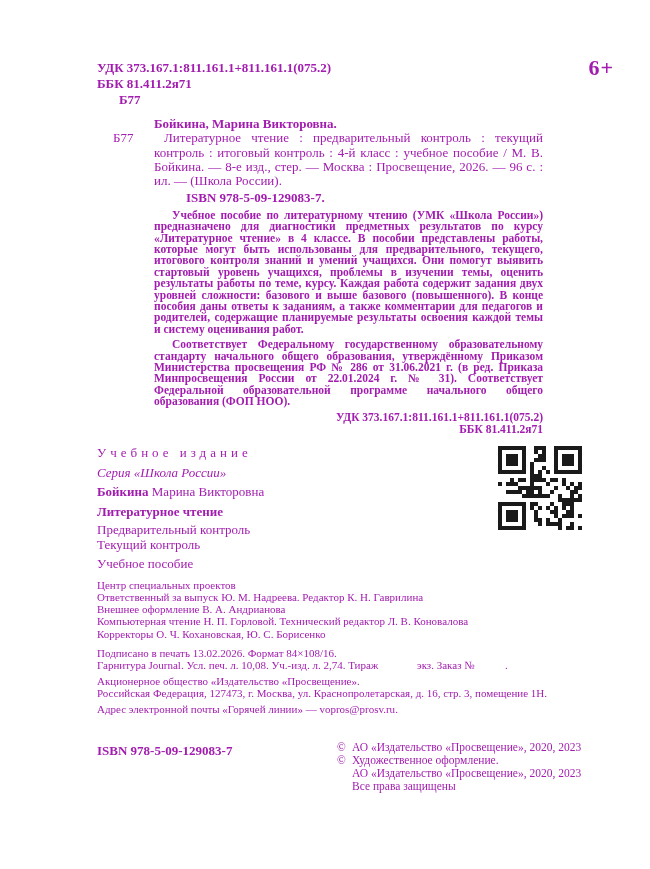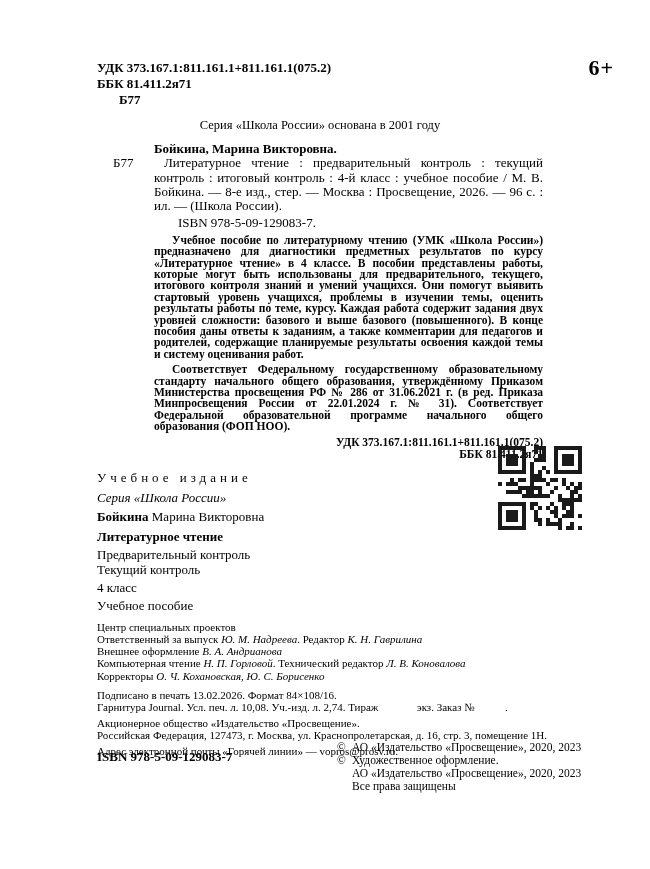--- a/index.html
+++ b/index.html
@@ -1,43 +1,43 @@
 <!DOCTYPE html>
 <html><head>
 <meta charset="utf-8">
 <style>
   html,body{margin:0;padding:0;background:#ffffff;}
   .page{
     position:relative;
     width:650px;height:869px;
     background:#ffffff;
     font-family:"Liberation Serif","DejaVu Serif",serif;
-    color:#000000;
+    color:#a21caf;
     overflow:hidden;
     box-sizing:border-box;
     padding:60px 0 0 97px;
   }
   .b{font-weight:bold;}
-  .i{font-style:italic;}
+  .i{}
 
   
   .header{position:relative;font-size:13px;line-height:16px;font-weight:bold;}
   .header .sign{margin-left:22px;}
   .age{position:absolute;top:0;right:36px;font-size:22px;font-weight:bold;letter-spacing:1px;}
 
   
   .series-note{width:446px;text-align:center;font-size:12.5px;margin-top:10px;}
 
   
   .col{margin-left:57px;width:389px;}
   .card{margin-top:9px;font-size:13px;line-height:14.3px;}
   .card-author{font-weight:bold;}
   .card-desc{position:relative;text-align:justify;text-indent:10px;}
   .card-code{position:absolute;left:-41px;top:0;text-indent:0;}
-  .card-isbn{margin-left:24px;margin-top:3px;}
+  .card-isbn{margin-left:32px;margin-top:3px;font-weight:bold;}
 
   .annotation{font-size:11.5px;line-height:11.4px;font-weight:bold;text-align:justify;}
   .annotation p{margin:4px 0 0 0;text-indent:18px;}
   .codes-right{margin-top:3px;text-align:right;font-weight:bold;font-size:11.5px;line-height:12.5px;}
 
   
   .edition{margin-top:9px;font-size:13px;line-height:15px;}
   .ed-kind{letter-spacing:4px;margin-bottom:5px;}
   .ed-series{font-style:italic;margin-bottom:4px;}
   .ed-author{margin-bottom:5px;}
@@ -49,41 +49,40 @@
   
   .credits{margin-top:8px;font-size:11px;line-height:12.2px;}
 
   
   .imprint{margin-top:7px;font-size:11px;line-height:12.6px;}
   .imprint .grp{margin-bottom:3px;}
   .email{font-weight:normal;}
 
   
   .footer{position:absolute;left:97px;top:741px;right:0;}
-  .footer-isbn{position:absolute;left:0;top:8px;font-size:13px;font-weight:bold;}
+  .footer-isbn{position:absolute;left:0;top:2px;font-size:13px;font-weight:bold;}
   .copyright{position:absolute;left:240px;top:0;font-size:11.5px;line-height:13px;}
   .cr-line{display:flex;}
   .cr-mark{width:15px;flex:0 0 15px;}
 
   
   .qr{position:absolute;left:498px;top:446px;width:84px;height:84px;}
 </style>
 </head>
 <body>
 
 <div class="page">
 
   <div class="header">
     <div>УДК 373.167.1:811.161.1+811.161.1(075.2)</div>
     <div>ББК 81.411.2я71</div>
     <div class="sign">Б77</div>
     <div class="age">6+</div>
   </div>
 
-  <div class="series-note">Серия «Школа России» основана в 2001 году</div>
 
   <div class="col">
     <div class="card">
       <div class="card-author">Бойкина, Марина Викторовна.</div>
       <div class="card-desc">
         <span class="card-code">Б77</span>
         <span>Литературное чтение : предварительный контроль : текущий контроль : итоговый контроль : 4-й класс : учебное пособие / М. В. Бойкина. — 8-е изд., стер. — Москва : Просвещение, 2026. — 96 с. : ил. — (Школа России).</span>
       </div>
       <div class="card-isbn">ISBN 978-5-09-129083-7.</div>
     </div>
@@ -99,21 +98,20 @@
     </div>
   </div>
 
   <div class="edition">
     <div class="ed-kind">Учебное издание</div>
     <div class="ed-series">Серия «Школа России»</div>
     <div class="ed-author"><span class="b">Бойкина</span><span> Марина Викторовна</span></div>
     <div class="ed-title">Литературное чтение</div>
     <div class="ed-sub">Предварительный контроль</div>
     <div class="ed-sub">Текущий контроль</div>
-    <div class="ed-grade">4 класс</div>
     <div class="ed-kind2">Учебное пособие</div>
   </div>
 
   <svg class="qr" id="qr-svg" viewBox="0 0 21 21" shape-rendering="crispEdges">
       <rect x="0" y="0" width="1" height="1" fill="#1a1a1a"></rect>
       <rect x="1" y="0" width="1" height="1" fill="#1a1a1a"></rect>
       <rect x="2" y="0" width="1" height="1" fill="#1a1a1a"></rect>
       <rect x="3" y="0" width="1" height="1" fill="#1a1a1a"></rect>
       <rect x="4" y="0" width="1" height="1" fill="#1a1a1a"></rect>
       <rect x="5" y="0" width="1" height="1" fill="#1a1a1a"></rect>

